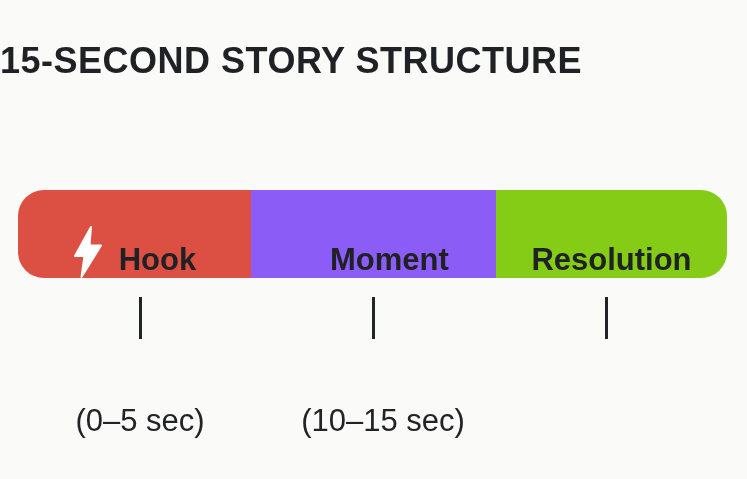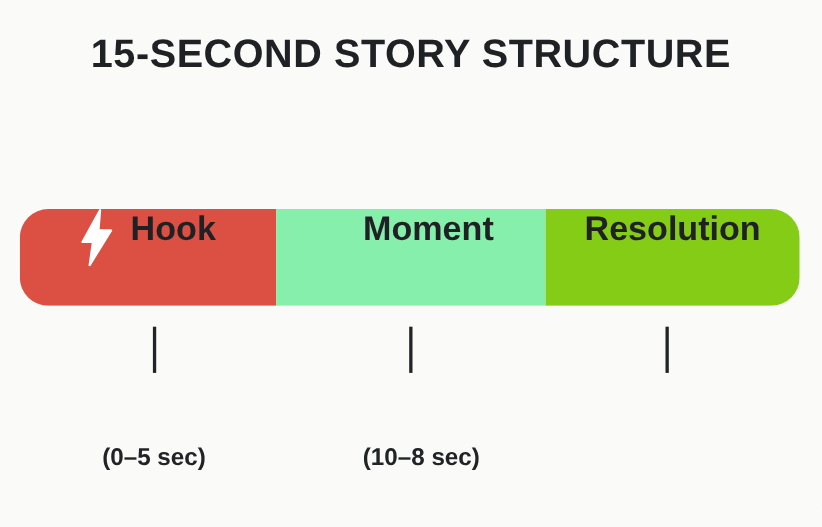--- a/index.html
+++ b/index.html
@@ -9,43 +9,43 @@
   .canvas {
     position: relative;
     width: 747px;
     height: 479px;
     background: #FAFAF8;
     font-family: "Liberation Sans", sans-serif;
     overflow: hidden;
   }
   .title {
     position: absolute;
-    top: 28px;
+    top: 40px;
     left: 0;
     width: 100%;
     margin: 0;
-    text-align: center;
+    text-align: left;
     font-size: 36px;
     font-weight: 800;
     letter-spacing: 0.5px;
     color: #1F2124;
   }
   .bar {
     position: absolute;
     left: 18px;
     top: 190px;
     width: 709px;
     height: 88px;
     display: flex;
     border-radius: 26px;
     overflow: hidden;
   }
   .seg {
     display: flex;
-    align-items: flex-start;
+    align-items: flex-end;
     justify-content: center;
     gap: 16px;
     height: 100%;
   }
   .seg-0 { width: 244px; }
   .seg-1 { width: 223px; }
   .seg-2 { width: 242px; }
   .seg-label {
     font-size: 31px;
     font-weight: 700;
@@ -70,22 +70,22 @@
   .col {
     display: flex;
     justify-content: center;
   }
   .tick {
     width: 3px;
     height: 42px;
     background: #222326;
   }
   .time-label {
-    font-size: 22px;
-    font-weight: 700;
+    font-size: 31px;
+    font-weight: 400;
     color: #222326;
     text-align: center;
     width: 100%;
   }
 </style>
 </head>
 <body>
 
 <div class="canvas">
 
@@ -93,21 +93,21 @@
 
   <div class="bar">
     <div class="seg seg-0" style="background-color: rgb(220, 80, 68);">
       <span class="bolt">
         <svg viewBox="0 0 28 52" width="30" height="52" xmlns="http://www.w3.org/2000/svg">
           <path d="M17 1 L1 30 H10.5 L7.5 51 L27 19.5 H15.5 Z" fill="#FFFFFF" stroke="#FFFFFF" stroke-width="2" stroke-linejoin="round"></path>
         </svg>
       </span>
       <span class="seg-label">Hook</span>
     </div>
-    <div class="seg seg-1" style="background-color: #86efac; padding-left: 32px;">
+    <div class="seg seg-1" style="background-color: #8b5cf6; padding-left: 32px;">
       <span class="seg-label">Moment</span>
     </div>
     <div class="seg seg-2" style="background-color: #84cc16;">
       <span class="seg-label">Resolution</span>
     </div>
   </div>
 
   <div class="ticks-row">
     <div class="col col-0">
         <div class="tick"></div>
@@ -118,17 +118,17 @@
     <div class="col col-2">
         <div class="tick"></div>
       </div>
   </div>
 
   <div class="times-row">
     <div class="col col-0">
       <span class="time-label">(0–5 sec)</span>
     </div>
     <div class="col col-2">
-      <span class="time-label">(10–8 sec)</span>
+      <span class="time-label">(10–15 sec)</span>
     </div>
   </div>
 
 </div>
 
 </body></html>

